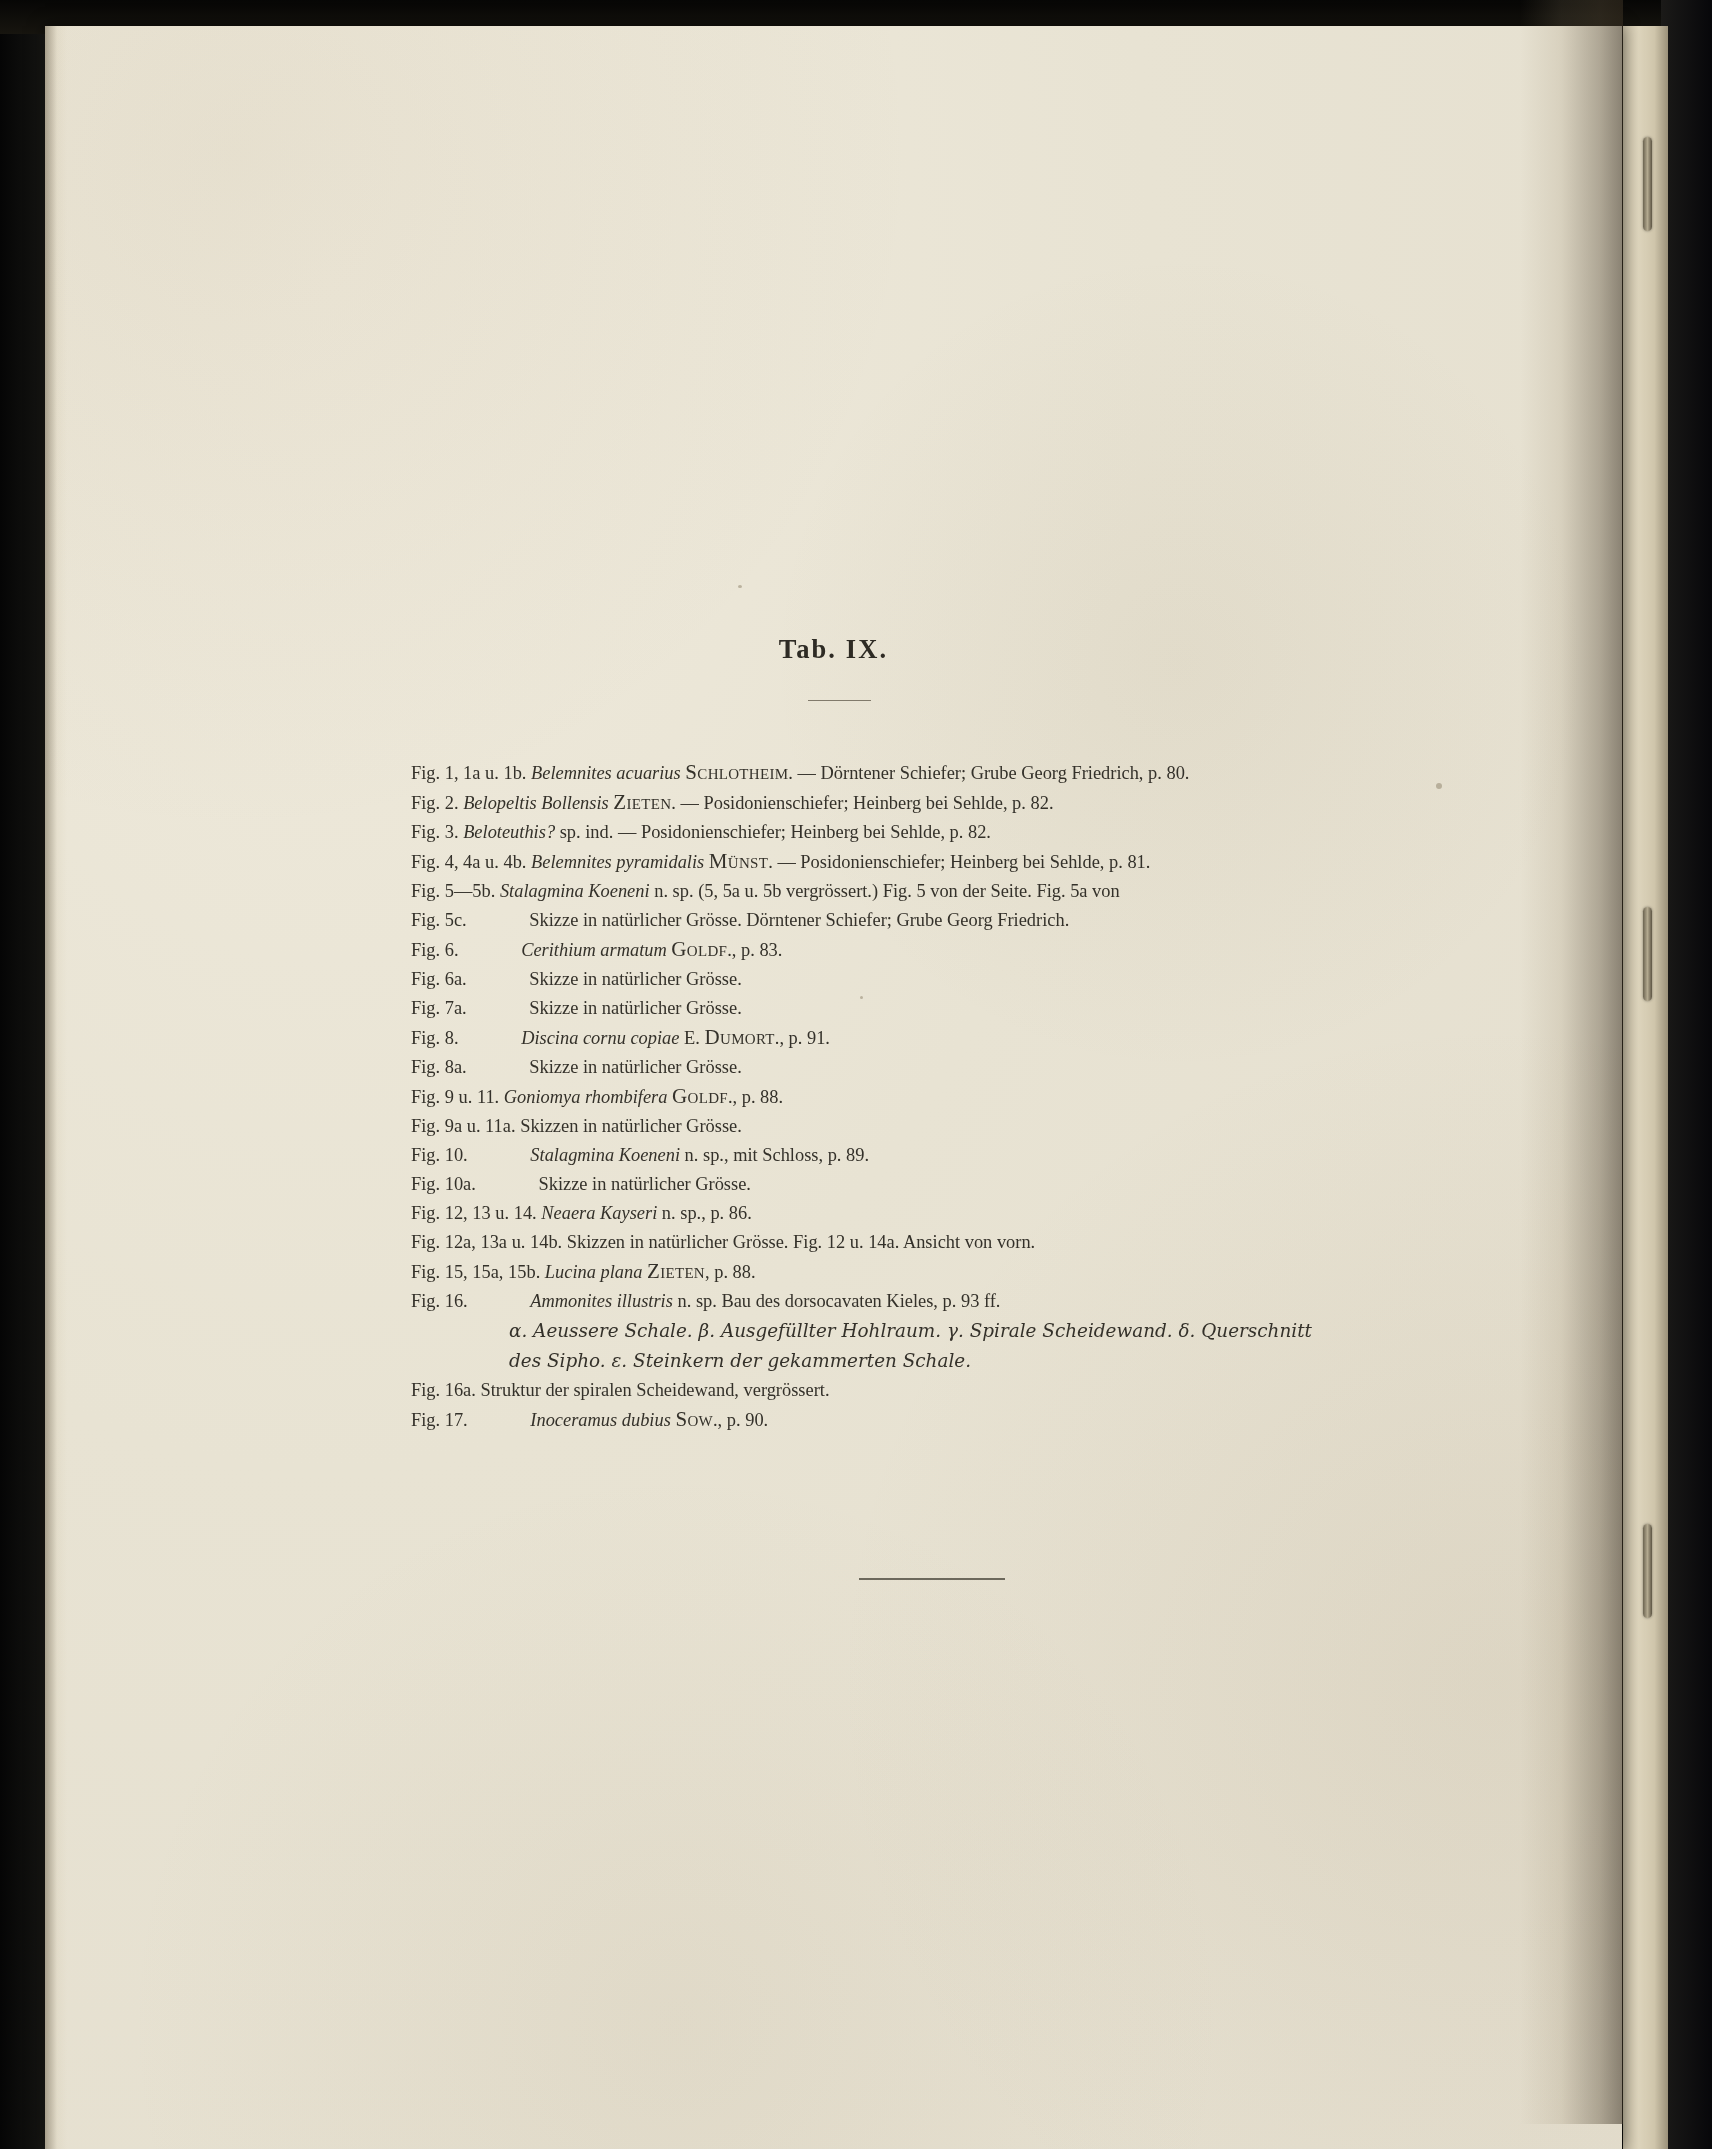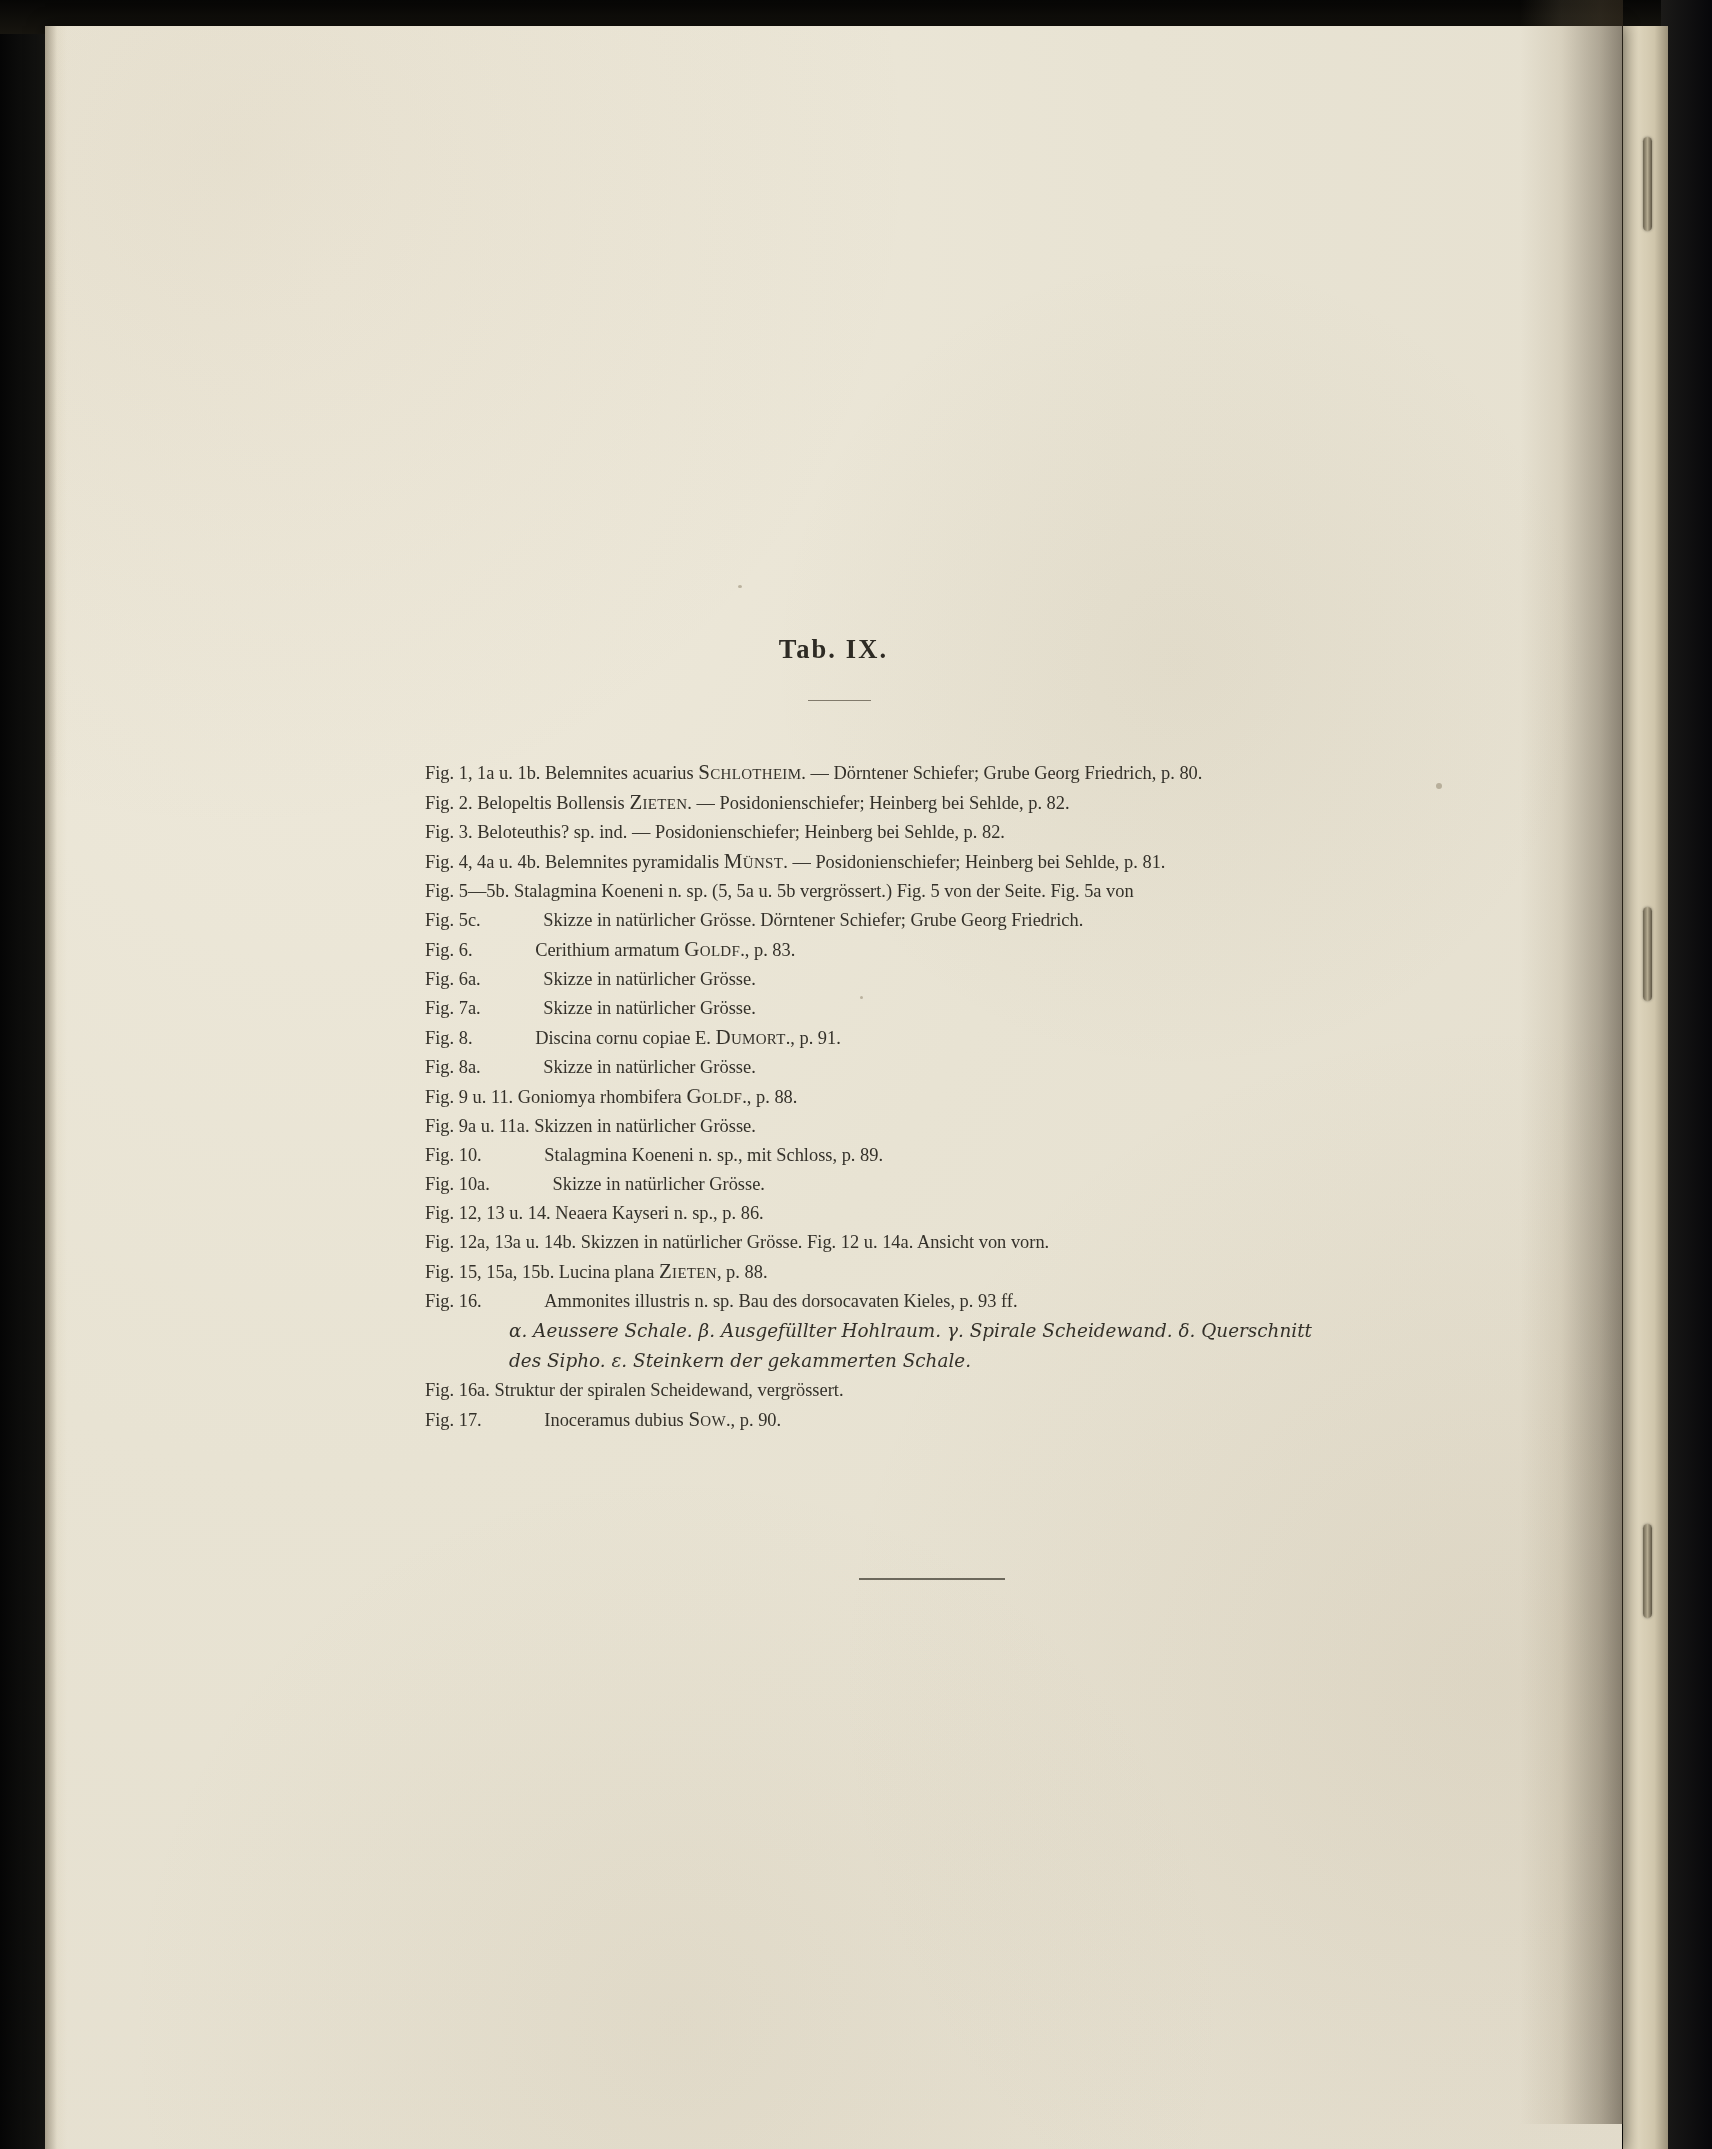--- a/index.html
+++ b/index.html
@@ -138,23 +138,23 @@
     color: #34312a;
   }
   .fig-line {
     white-space: nowrap;
     margin: 0;
     padding: 0;
   }
   .lbl {
     display: inline-block;
     min-width: 0;
-    margin-left: 14px;
   }
   .it {
+    font-style: italic;
   }
   .sc {
     font-variant: small-caps;
     font-size: 21px;
     letter-spacing: 0.3px;
   }
   .indent-1 {
     display: inline-block;
     width: 98px;
   }

